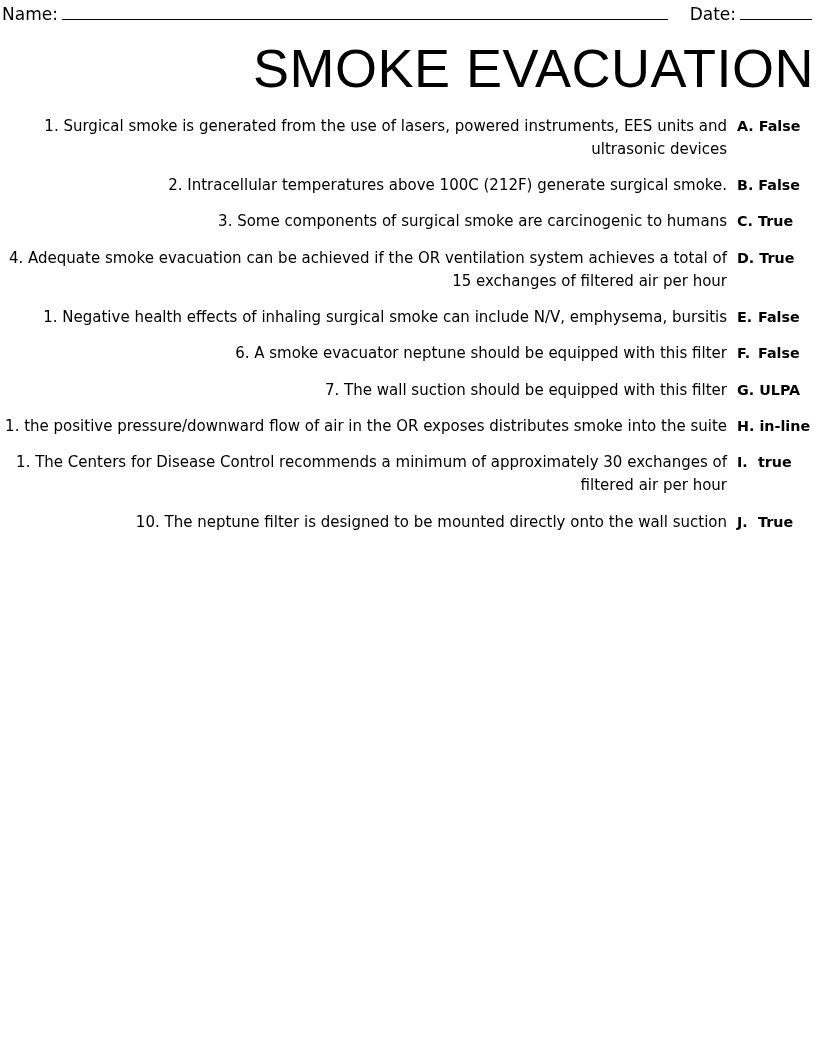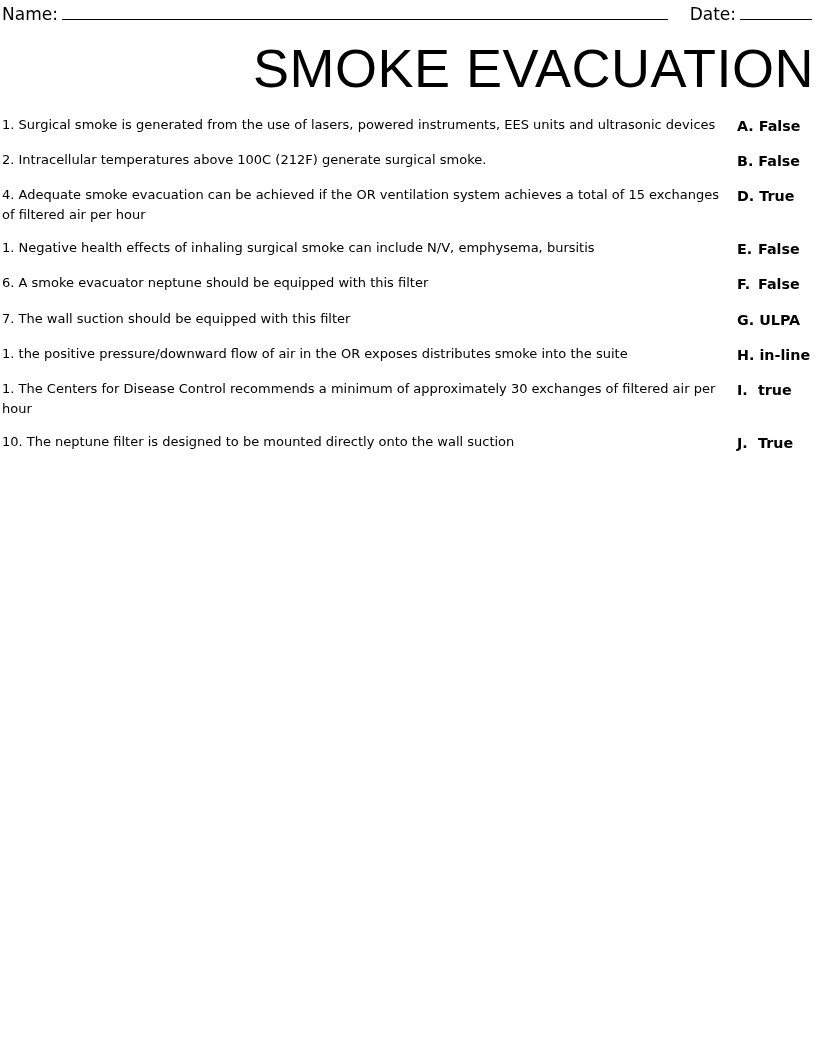--- a/index.html
+++ b/index.html
@@ -60,24 +60,25 @@
     margin-top: 2px;
   }
   .qrow {
     display: flex;
     align-items: flex-start;
     margin-bottom: 13px;
   }
   .qtext {
     flex: 0 0 735px;
     max-width: 735px;
-    font-size: 13px;
+    font-size: 15px;
     line-height: 1.55;
     padding-right: 10px;
     box-sizing: border-box;
+    text-align: right;
   }
   .answer {
     flex: 1 1 auto;
     font-size: 14.3px;
     line-height: 1.55;
     white-space: nowrap;
     font-weight: bold;
   }
   .answer .aletter {
     display: inline-block;
@@ -109,20 +110,27 @@
     </div>
 
     <div class="qrow">
       <div class="qtext">2. Intracellular temperatures above 100C (212F) generate surgical smoke.</div>
       <div class="answer">
         <span class="aletter">B.</span>
         <span>False</span>
       </div>
     </div>
 
+    <div class="qrow">
+      <div class="qtext">3. Some components of surgical smoke are carcinogenic to humans</div>
+      <div class="answer">
+        <span class="aletter">C.</span>
+        <span>True</span>
+      </div>
+    </div>
 
     <div class="qrow">
       <div class="qtext">4. Adequate smoke evacuation can be achieved if the OR ventilation system achieves a total of 15 exchanges of filtered air per hour</div>
       <div class="answer">
         <span class="aletter">D.</span>
         <span>True</span>
       </div>
     </div>
 
     <div class="qrow">

